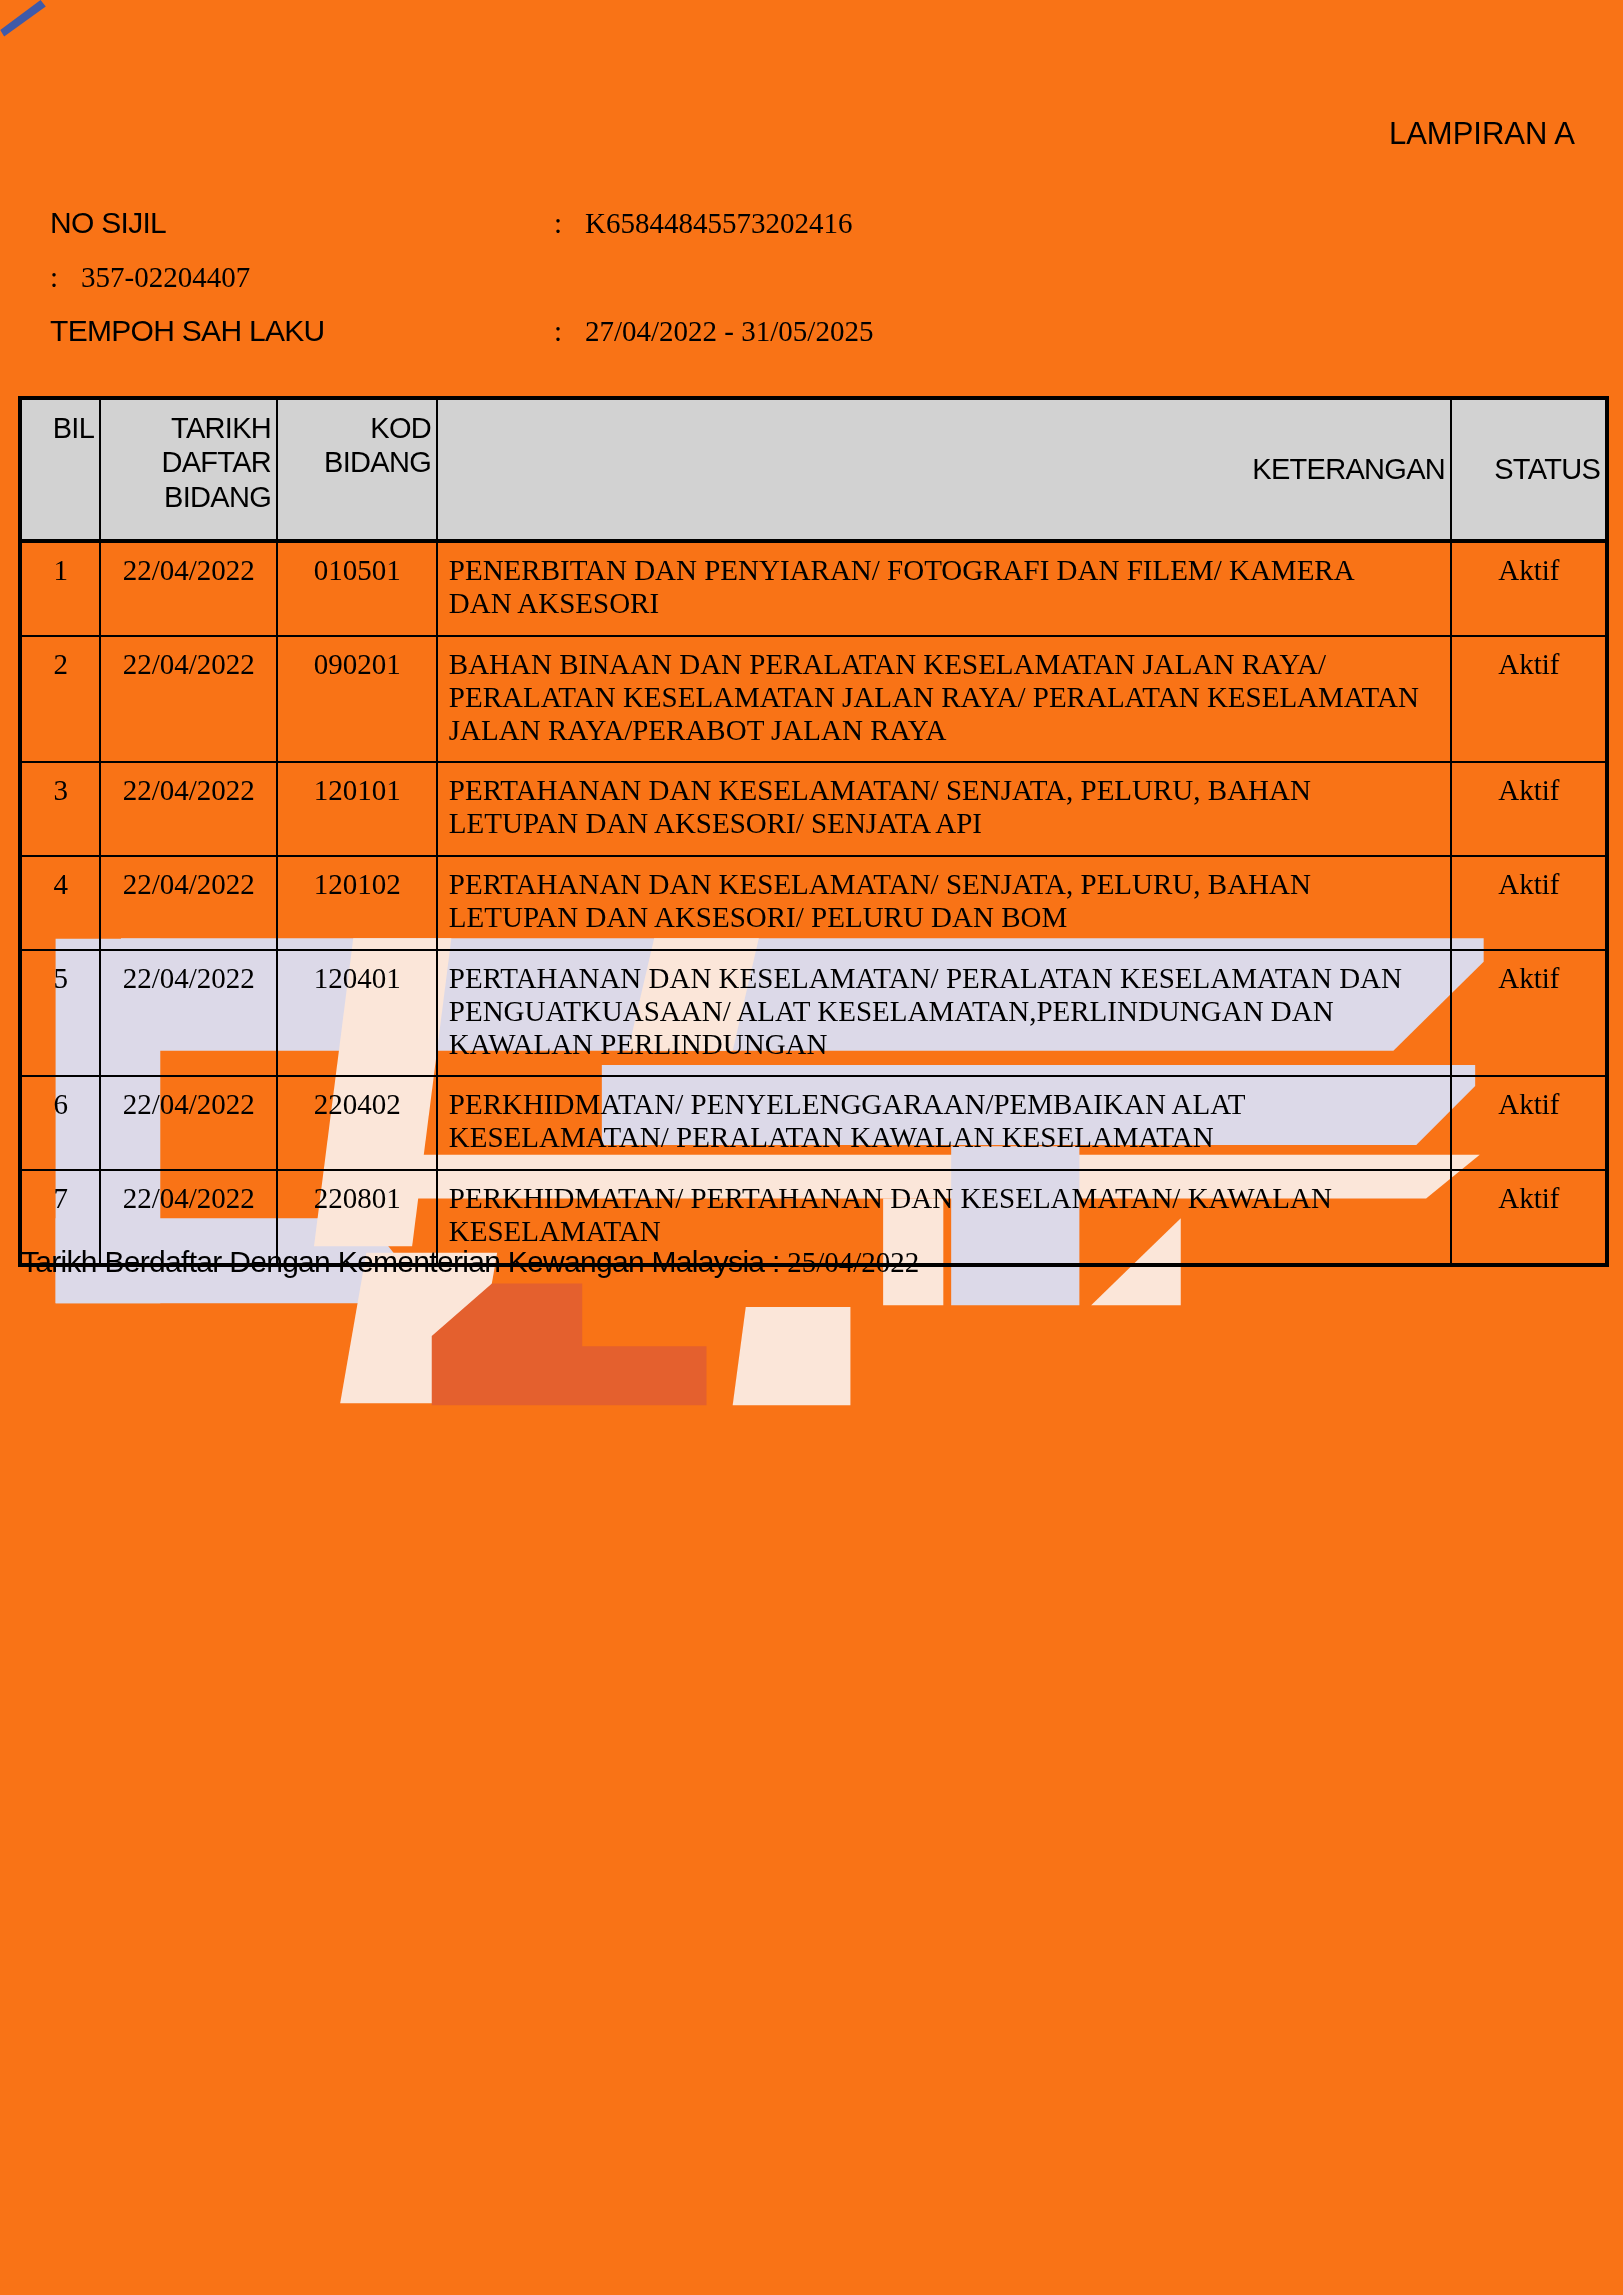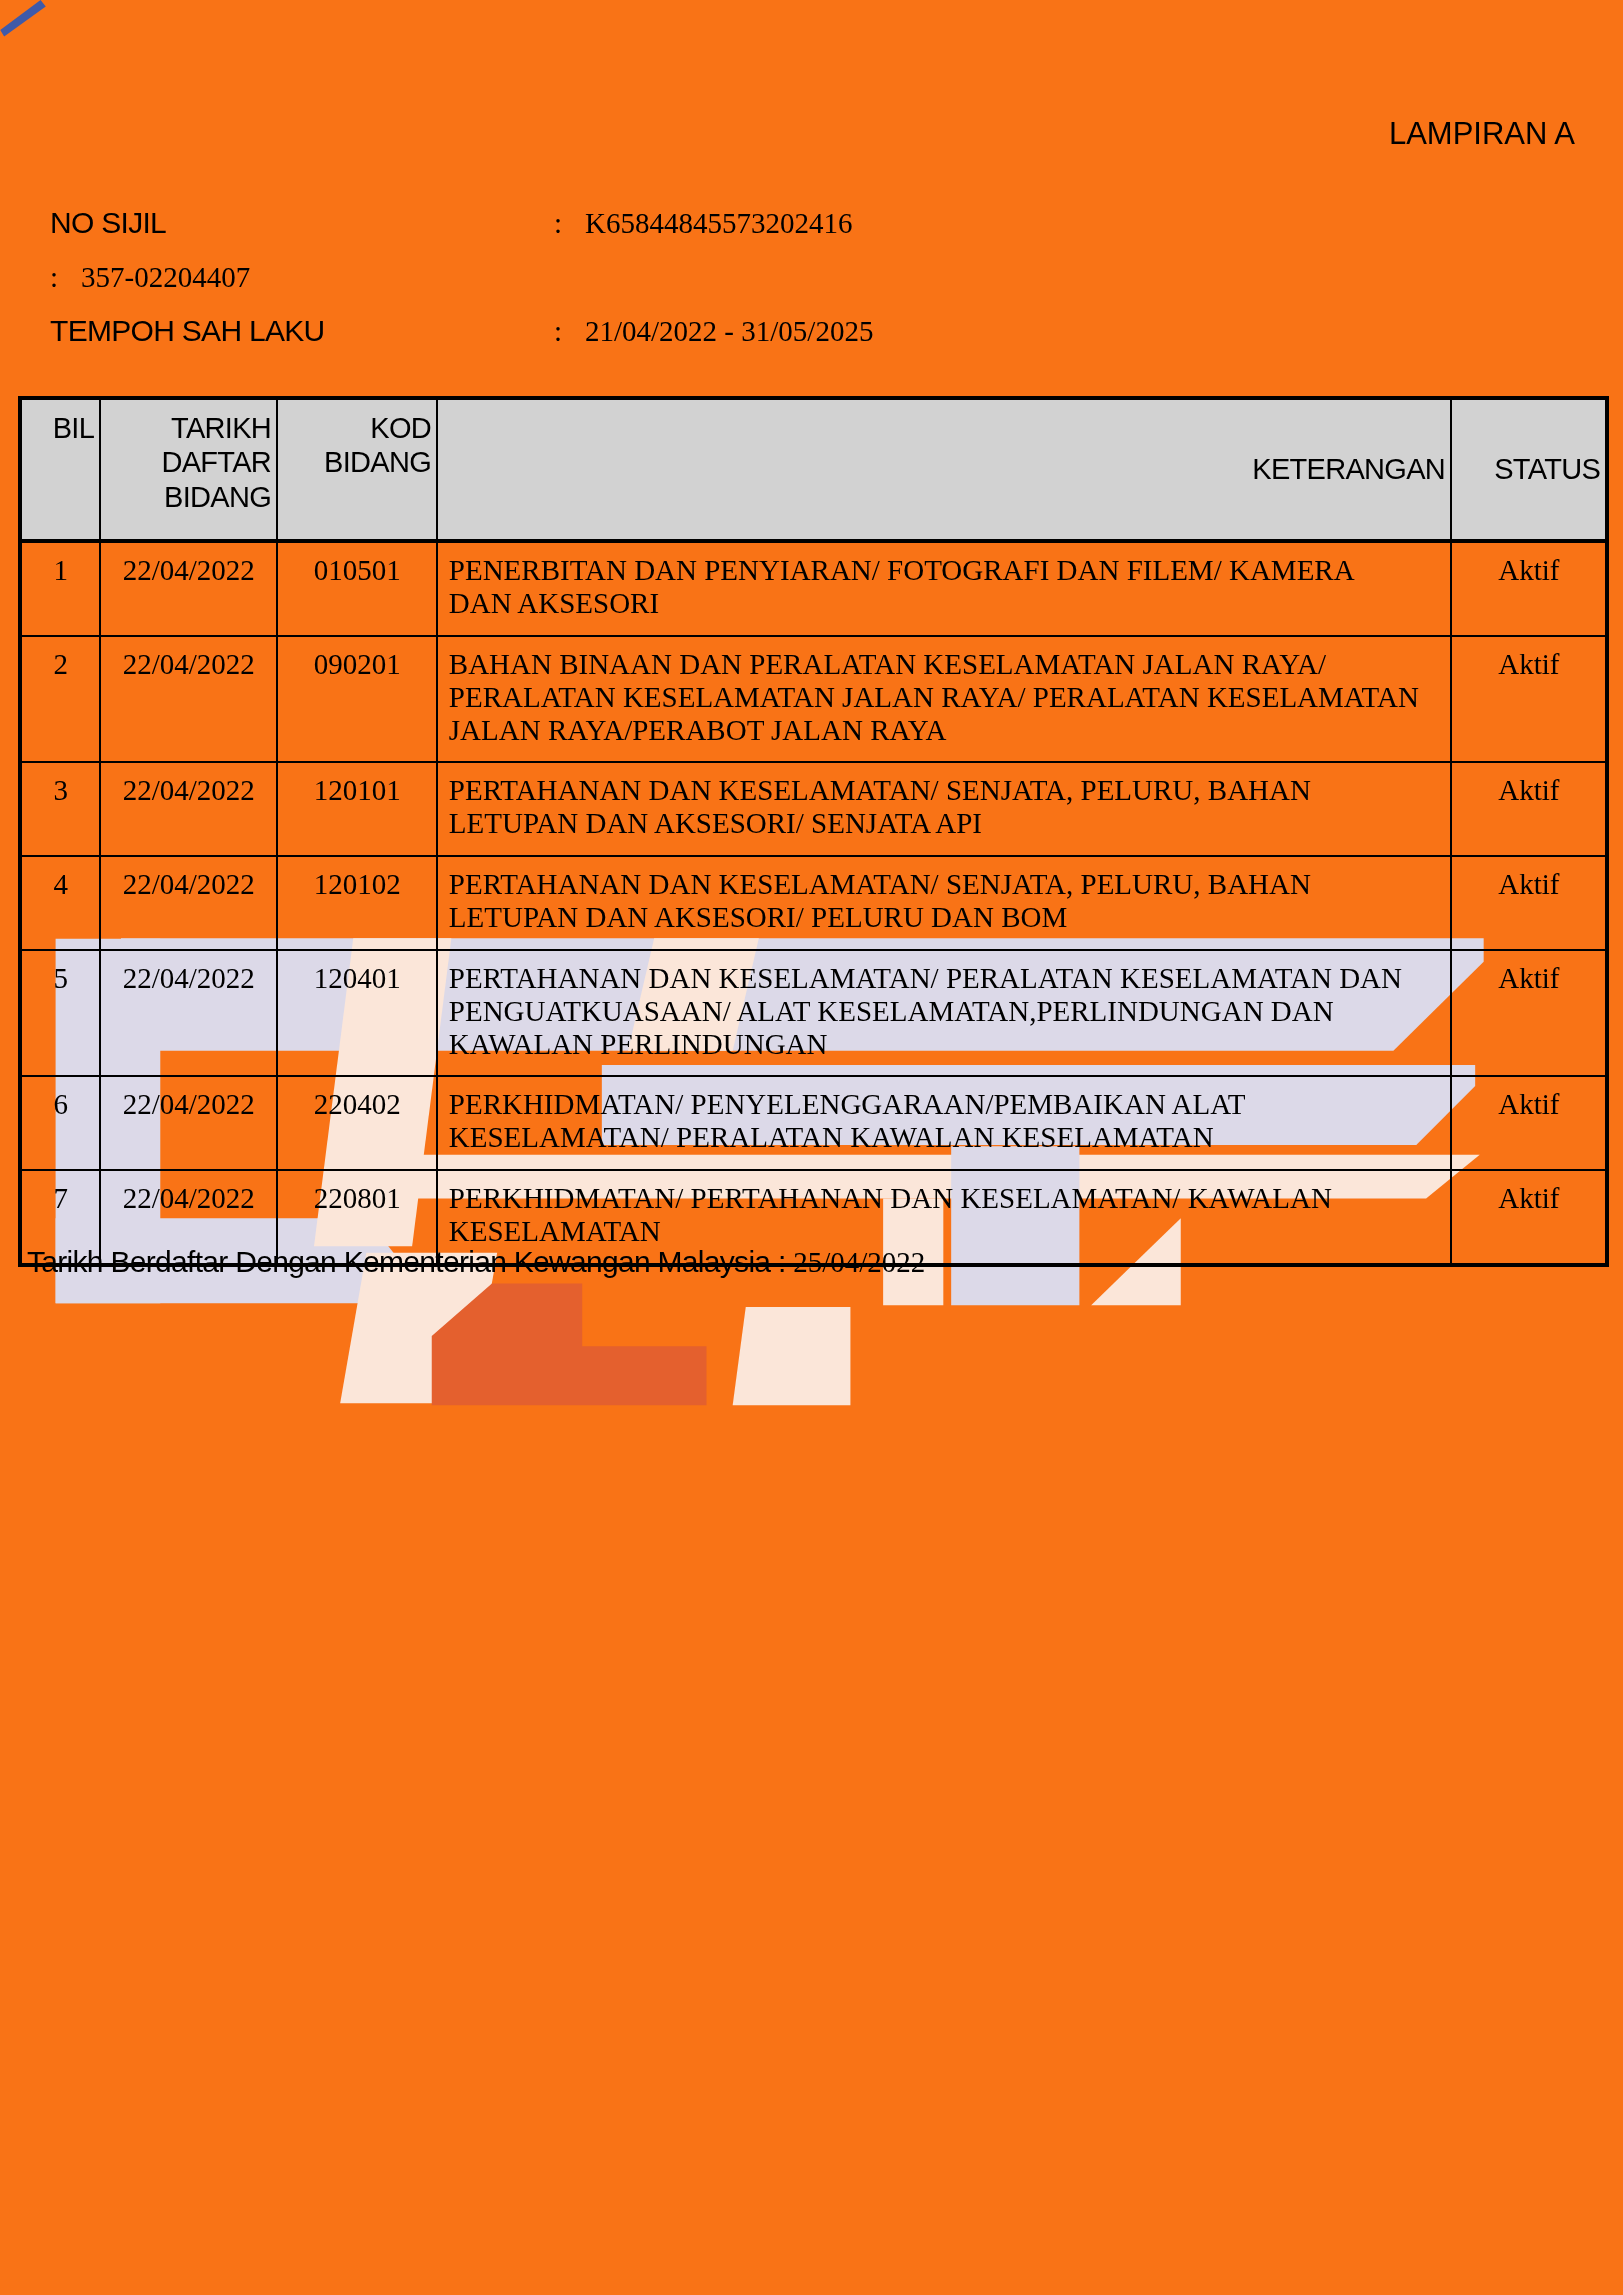--- a/index.html
+++ b/index.html
@@ -41,21 +41,21 @@
   table.reg th.v-mid{vertical-align:middle;}
   table.reg td{
     border:2.6px solid #000; background:transparent;
     font-family:"Liberation Serif",serif; font-size:29px; line-height:33px;
     vertical-align:top; padding:10.5px 6.5px 6.5px 6.5px; text-align:center;
   }
   table.reg td.ket{text-align:left; padding-left:10.5px; padding-right:29px;}
   tbody tr.h2 td{height:75px;}   
   tbody tr.h3 td{height:107px;}   
   
-  .footnote{position:absolute; left:27px; top:1245px; z-index:2; font-size:30px; letter-spacing:-0.7px;}
+  .footnote{position:absolute; left:21px; top:1245px; z-index:2; font-size:30px; letter-spacing:-0.7px;}
   .footnote .date{font-family:"Liberation Serif",serif; font-size:29px; letter-spacing:0;}
 </style>
 </head>
 <body>
 
 <div class="page">
 
   <svg class="wm" width="1623" height="2295" viewBox="0 0 2481 3508">
 
     <polygon class="f-lav" points="85,1435 245,1435 245,1992 85,1992" fill="#dcd9e8"></polygon>
@@ -96,21 +96,21 @@
       <span class="info-colon">:</span>
       <span class="info-value">K65844845573202416</span>
     </div>
     <div class="info-row">
       <span class="info-colon">:</span>
       <span class="info-value">357-02204407</span>
     </div>
     <div class="info-row">
       <span class="info-label">TEMPOH SAH LAKU</span>
       <span class="info-colon">:</span>
-      <span class="info-value">21/04/2022  -  31/05/2025</span>
+      <span class="info-value">27/04/2022  -  31/05/2025</span>
     </div>
   </div>
 
   <table class="reg">
     <colgroup>
       <col class="c-bil">
         <col class="c-tarikh">
         <col class="c-kod">
         <col class="c-ket">
         <col class="c-status">

